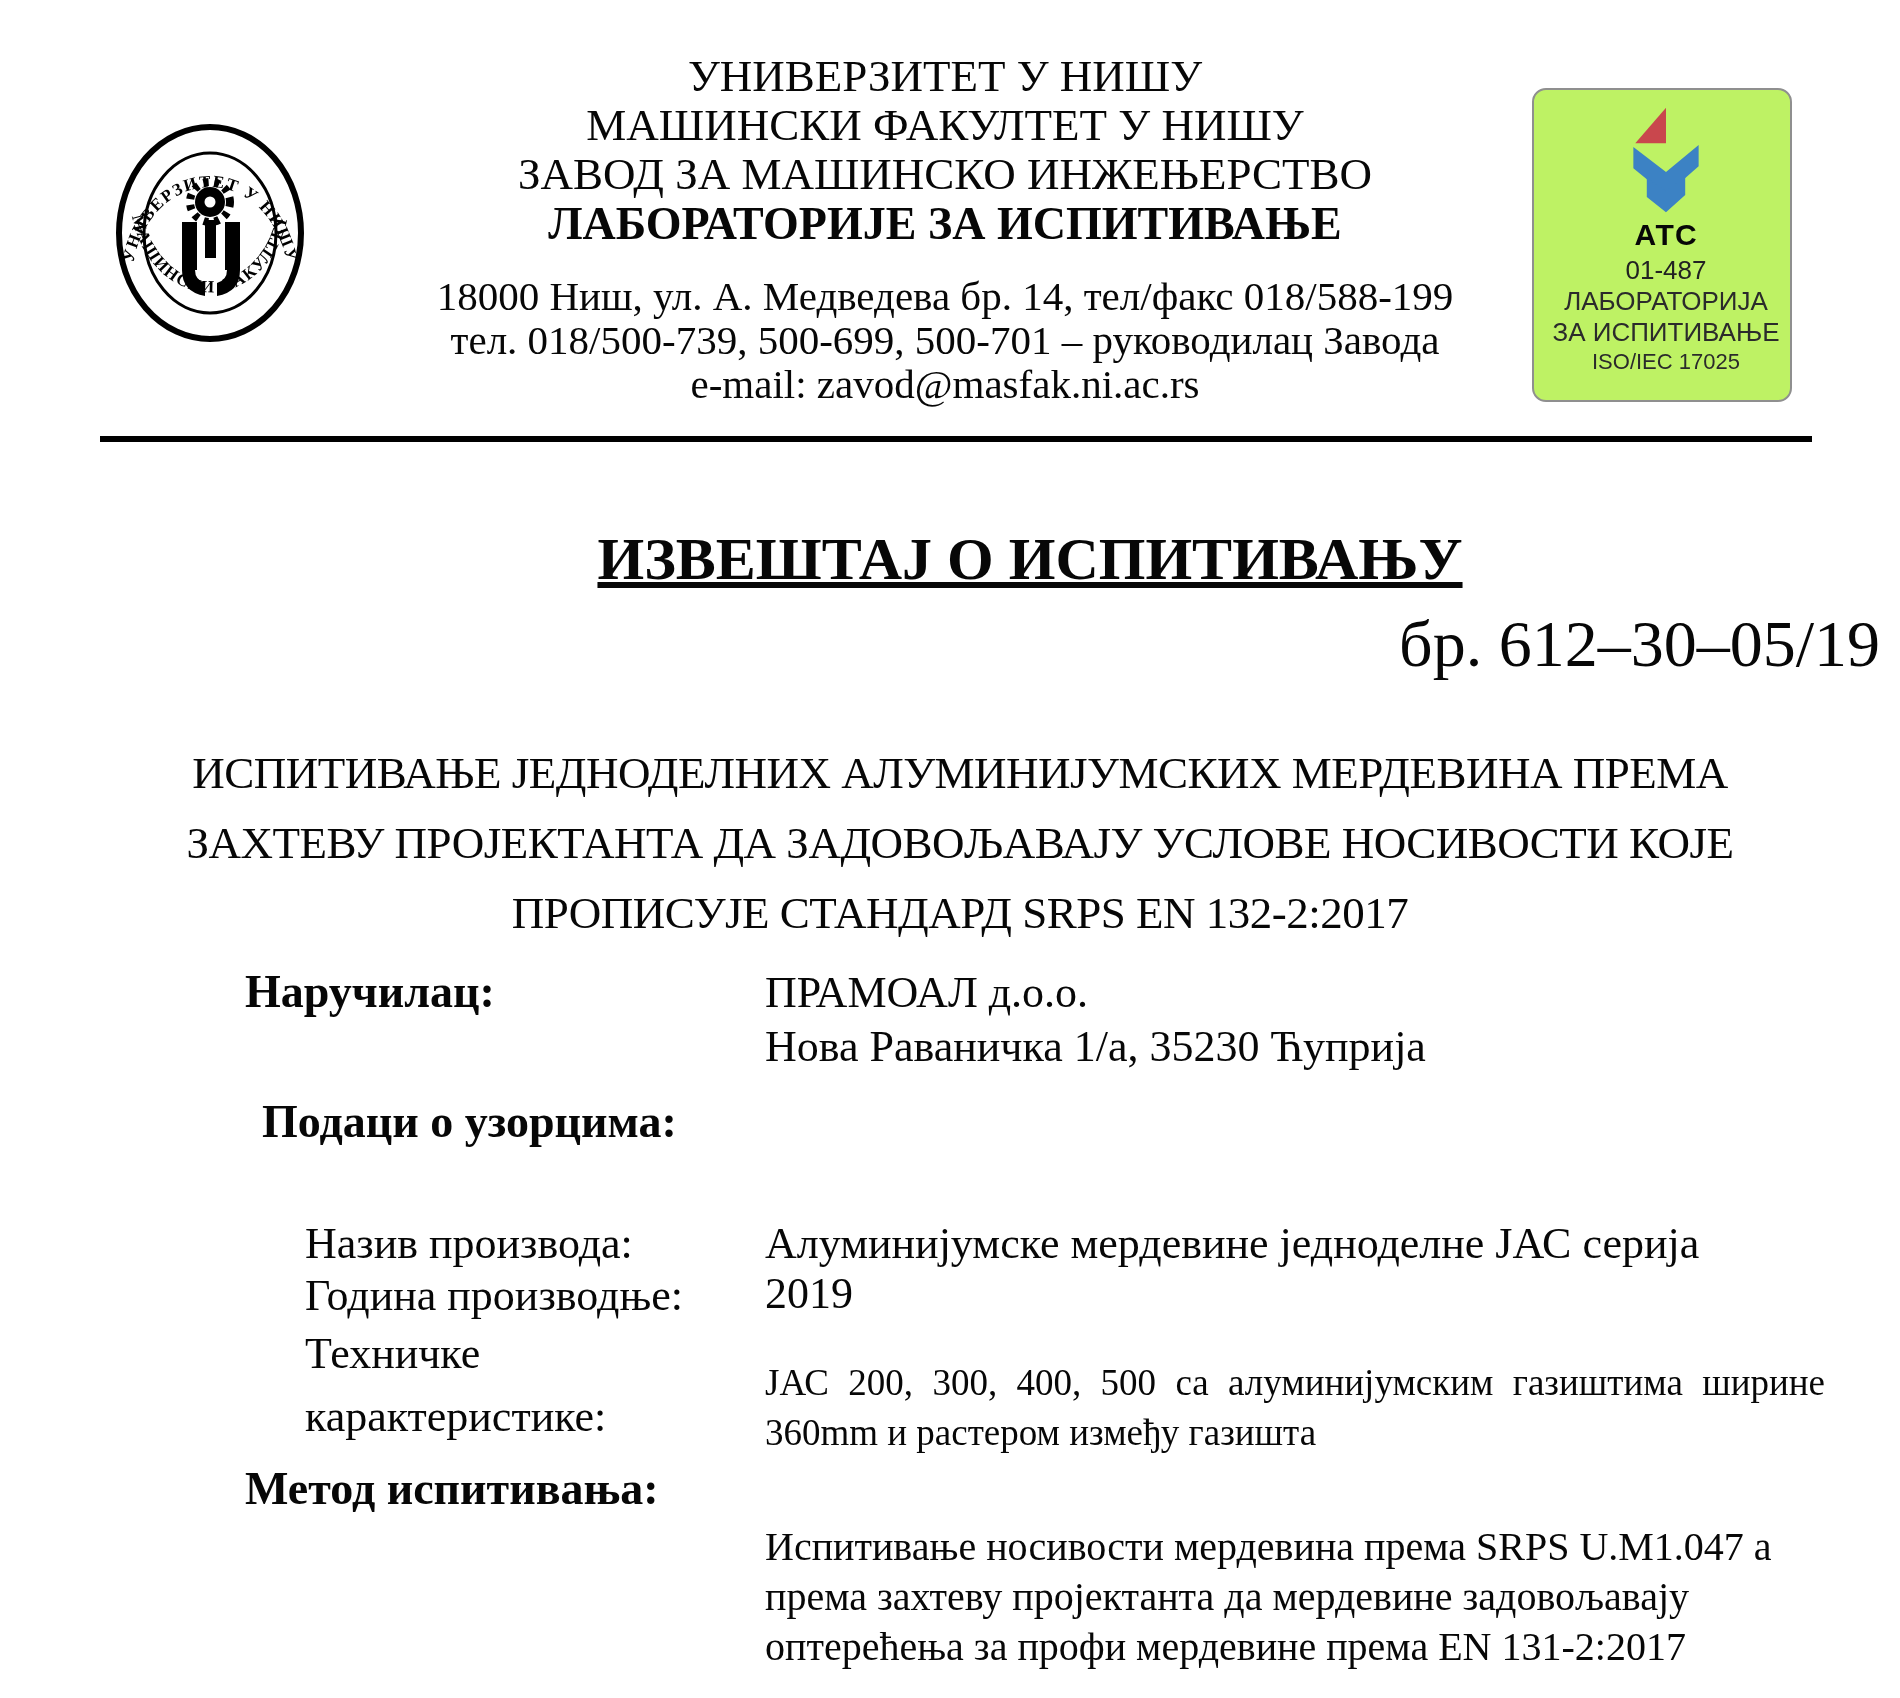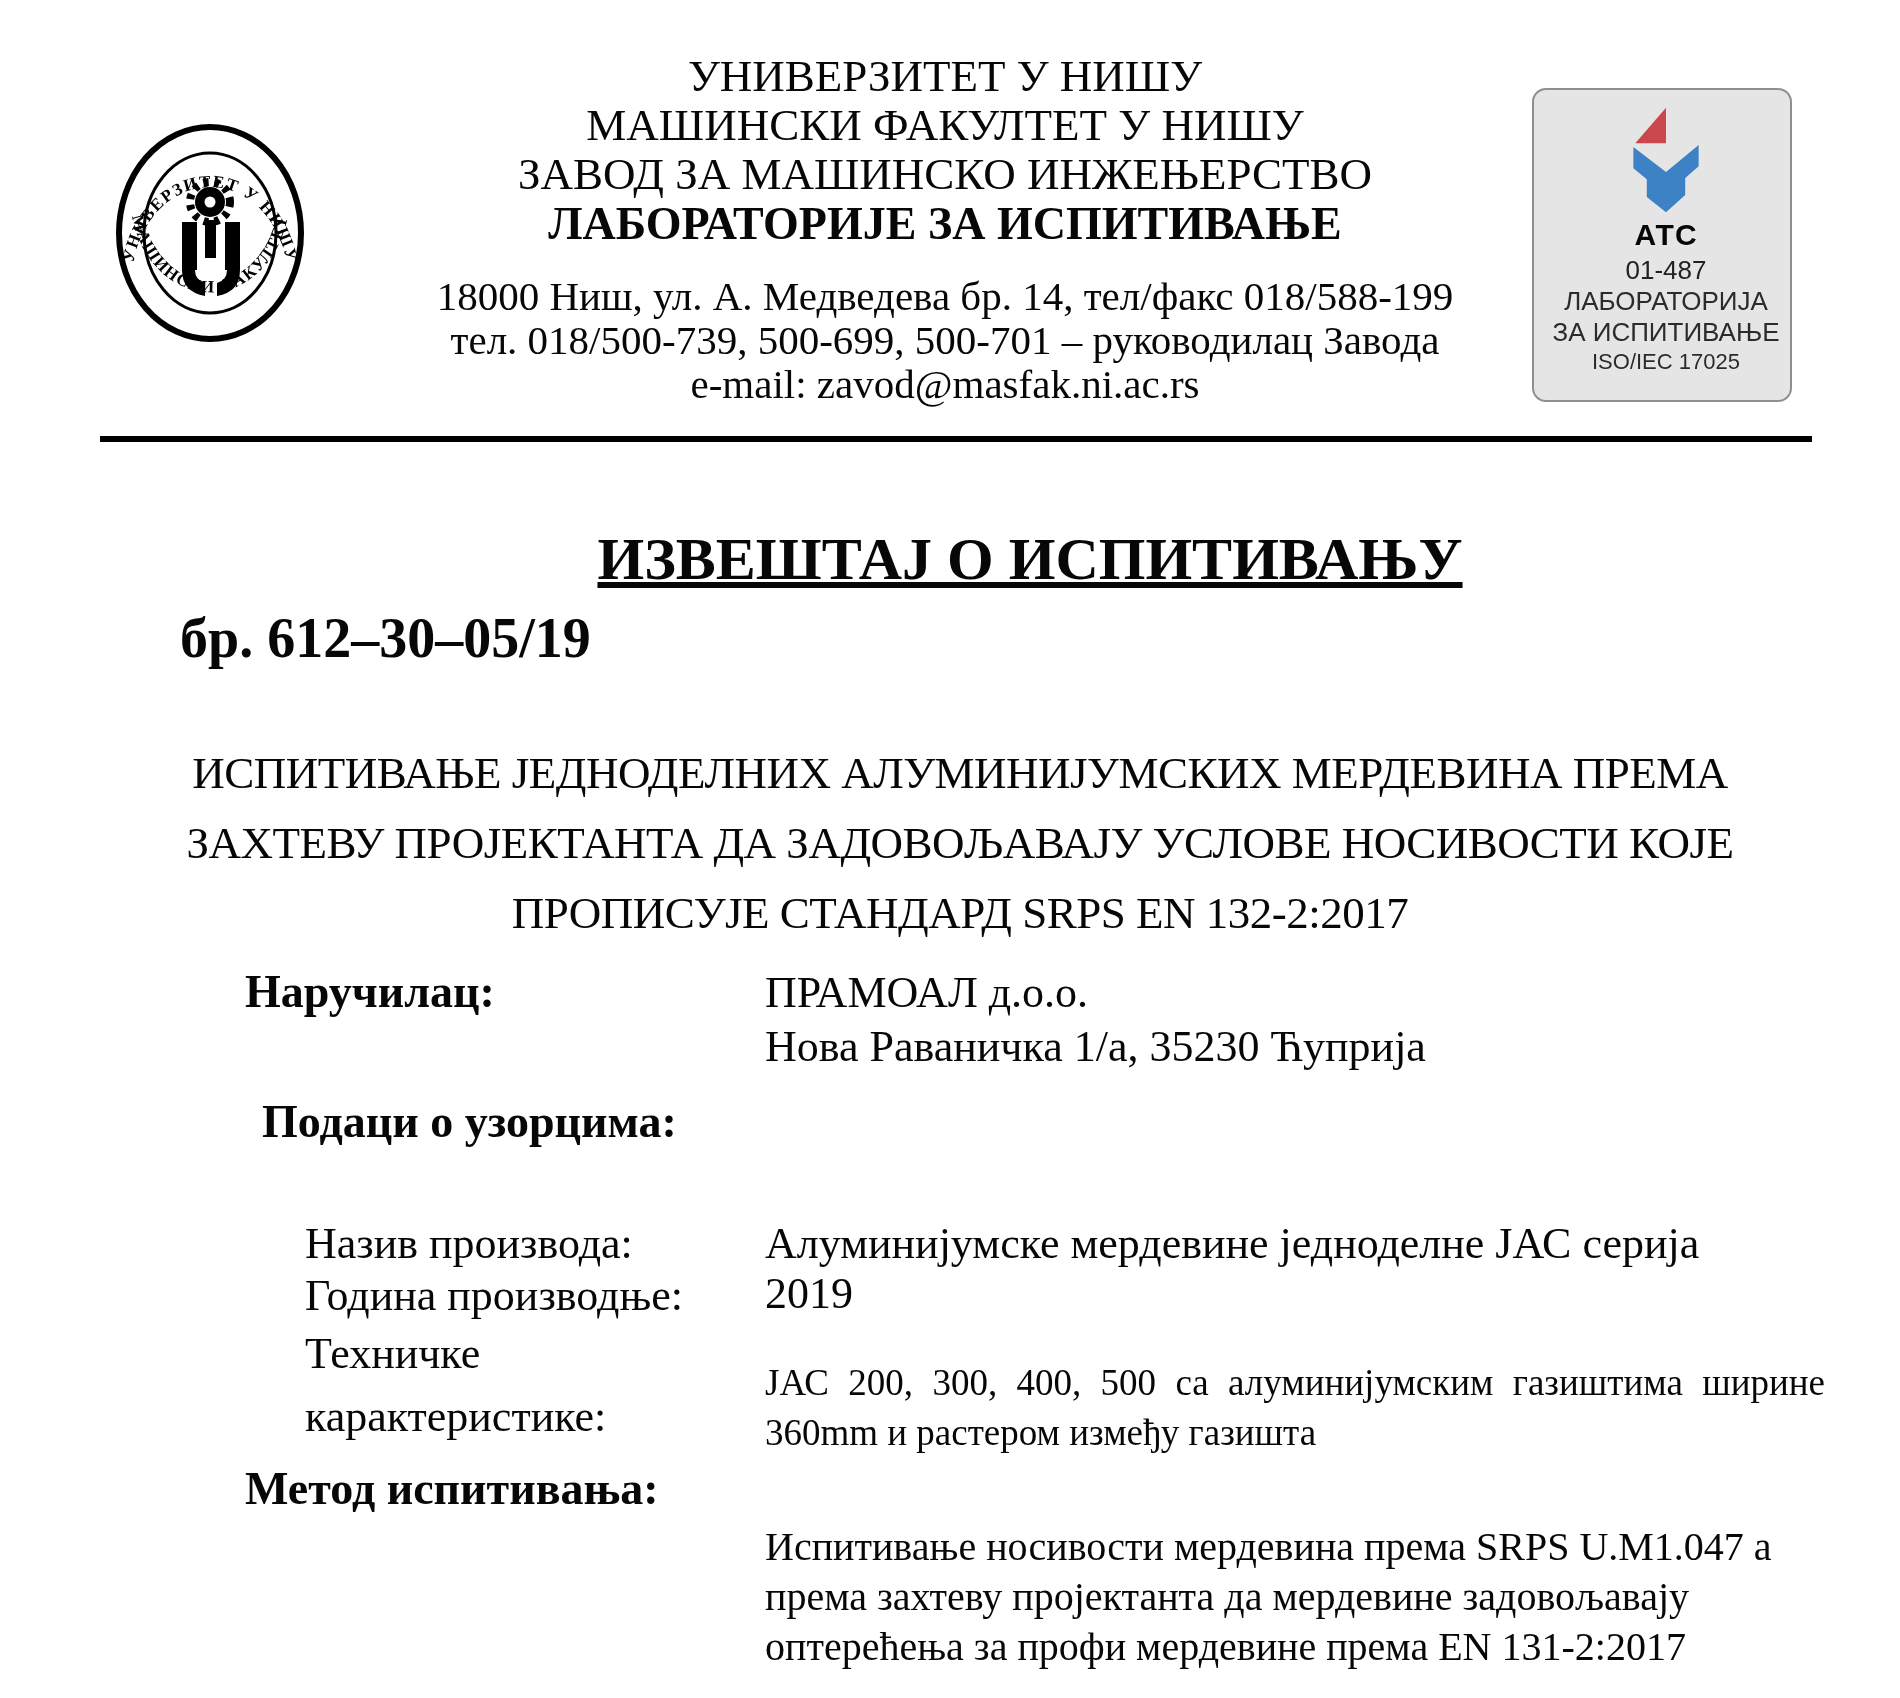--- a/index.html
+++ b/index.html
@@ -16,33 +16,33 @@
   .hdr-line{position:absolute;left:0;width:1890px;text-align:center;white-space:nowrap;}
   .h-big{font-size:45px;}
   .h-bold{font-size:46px;font-weight:bold;}
   .h-small{font-size:41px;margin-top:24px;}
   
   .badge{
     position:absolute;left:1532px;top:88px;width:260px;height:314px;
     border:2px solid #8f8f8f;border-radius:14px;box-sizing:border-box;
     display:flex;flex-direction:column;align-items:center;
     font-family:"Liberation Sans","DejaVu Sans",sans-serif;
-    background:#e5e5e5;
+    background:#bef264;
     padding-left:8px;
   }
   .badge .ats{font-size:30px;font-weight:bold;margin-top:2px;letter-spacing:1px;}
   .badge .atsnum{font-size:26px;margin-top:3px;color:#222;}
   .badge .lab{font-size:26px;line-height:31px;color:#2b2b2b;}
   .badge .lab.first{margin-top:0;}
   .badge .iso{font-size:22px;margin-top:1px;color:#2b2b2b;}
   .rule{position:absolute;left:100px;top:436px;width:1712px;height:6px;background:#000;}
   .title{position:absolute;left:180px;top:525px;width:1700px;text-align:center;
          font-size:60px;font-weight:bold;white-space:nowrap;text-decoration:underline;}
-  .rnum{position:absolute;left:180px;top:606px;width:1700px;text-align:left;
-        font-size:56px;font-weight:bold;white-space:nowrap;}
+  .rnum{position:absolute;left:180px;top:606px;width:1700px;text-align:right;
+        font-size:66px;font-weight:normal;white-space:nowrap;}
   .sub{position:absolute;left:0;top:738px;width:1920px;text-align:center;
        font-size:45px;letter-spacing:-0.5px;}
   .sub div{line-height:70px;white-space:nowrap;}
   .lbl{font-weight:bold;font-size:46px;}
   .val{font-size:44px;}
   .speclbl{position:absolute;left:305px;top:1322px;width:420px;font-size:44px;
            line-height:63px;white-space:normal;}
   .specval{position:absolute;left:765px;top:1358px;width:1060px;font-size:37px;
            line-height:50px;text-align:justify;white-space:normal;}
   .mline{font-size:40px;line-height:50px;}

